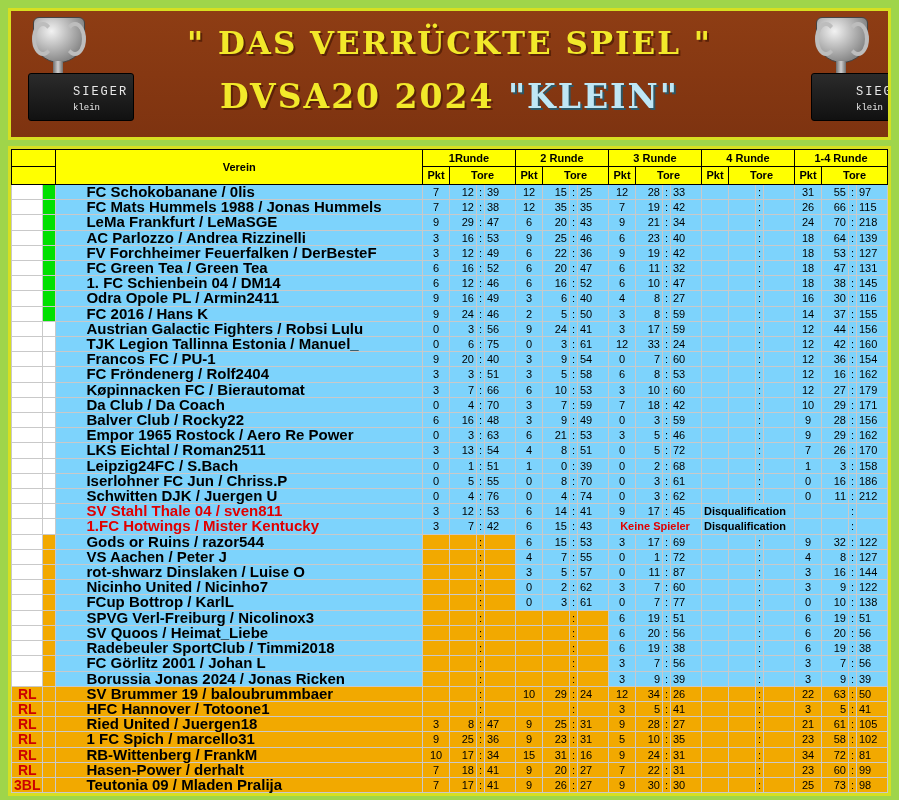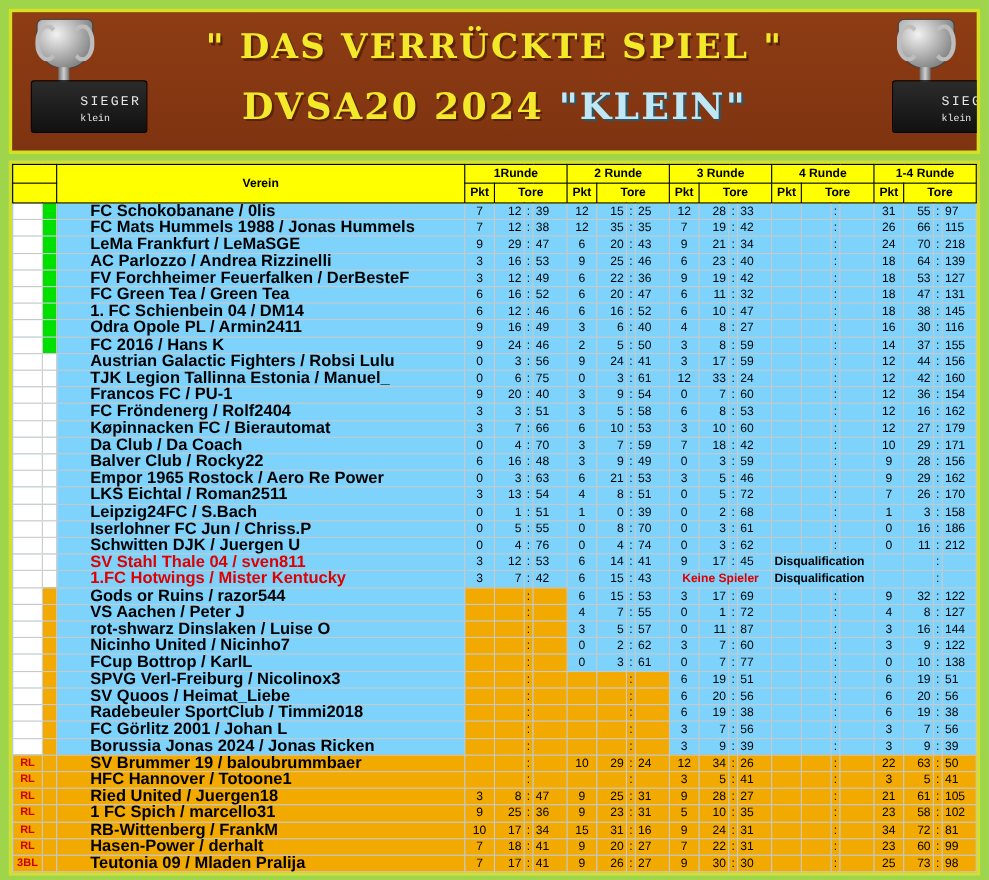--- a/index.html
+++ b/index.html
@@ -115,21 +115,21 @@
     font-weight:bold;
     font-size:15px;
     padding-left:30px;
     color:#000;
   }
   td.num{text-align:center;width:22px;}
   td.g1{text-align:right;width:22px;}
   td.sep{text-align:center;width:7px;padding:0;}
   td.g2{text-align:left;width:26px;}
   td.tag{
-    width:22px;text-align:center;font-weight:bold;font-size:10px;color:#cc0000;
+    width:22px;text-align:center;font-weight:bold;font-size:14px;color:#cc0000;
     background:#ffffff;border-right:none;
   }
   td.marker{
     width:12px;padding:0;border-left:1px solid #c9c9c9;
   }
   .row-red td.team{color:#e00000;}
   .row-orange td{background:#f2a900;}
   .cell-orange{background:#f2a900;}
   .mark-green{background:#00e000;}
   .mark-white{background:#ffffff;}

